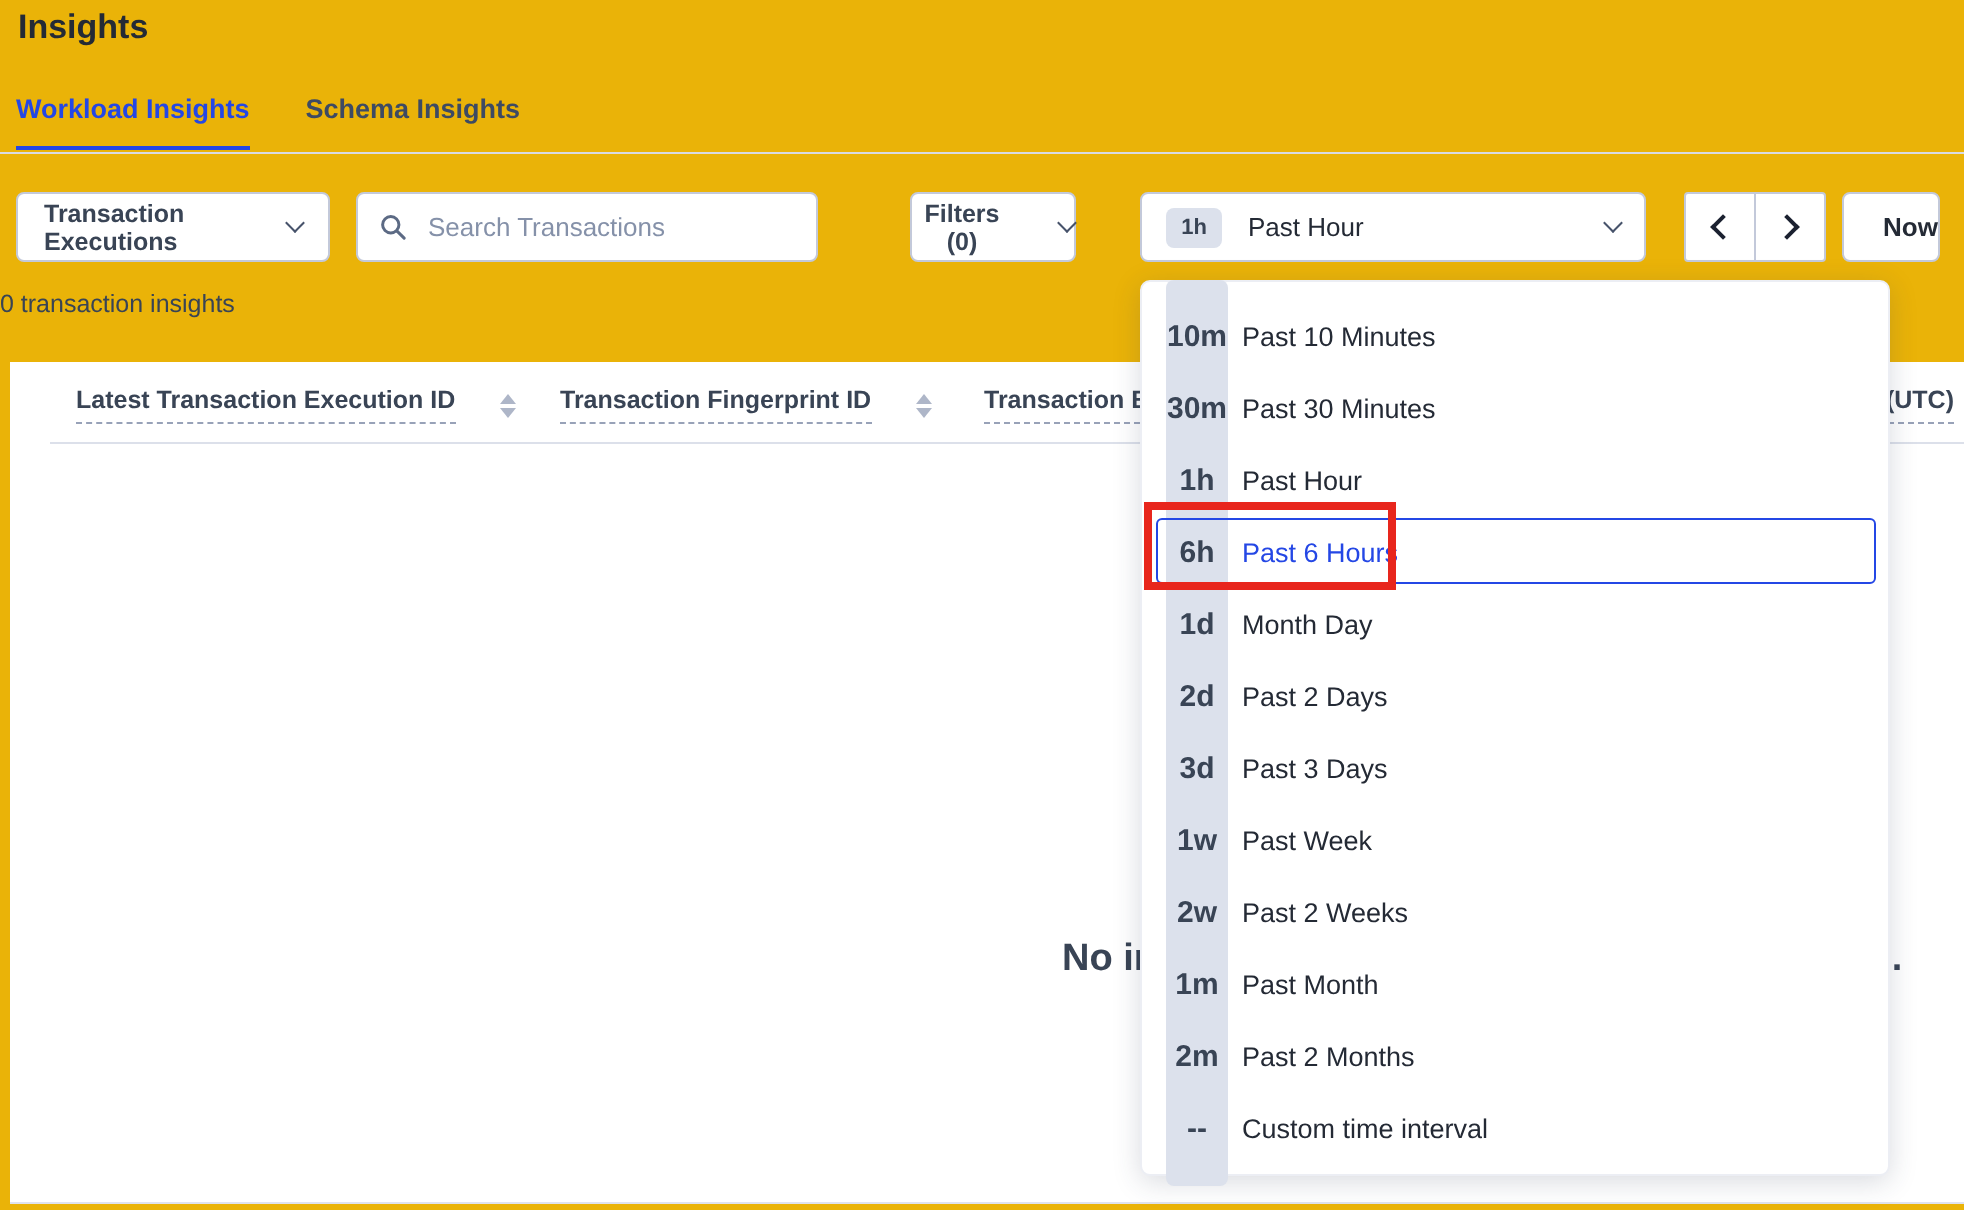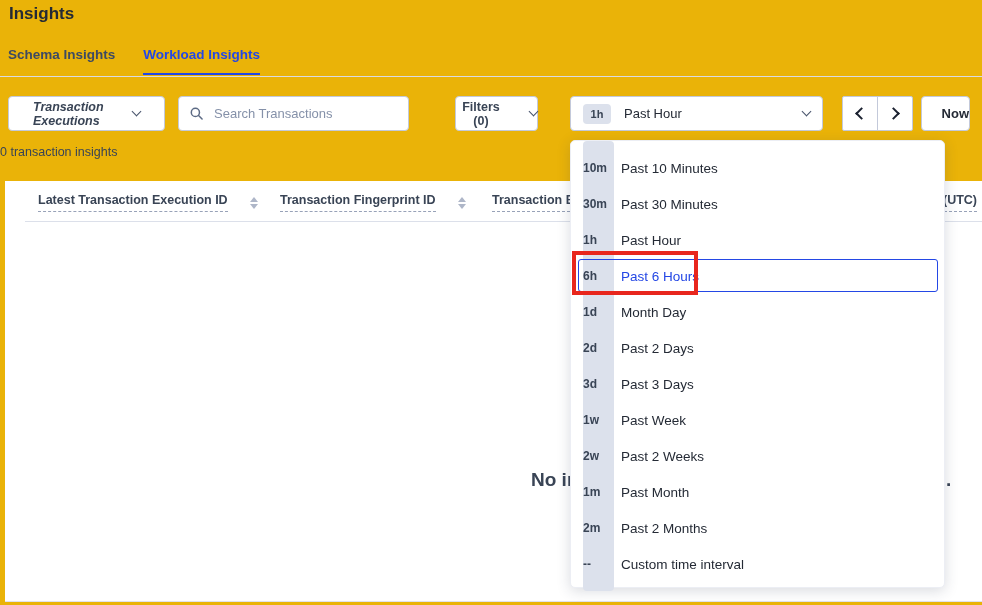--- a/index.html
+++ b/index.html
@@ -21,21 +21,21 @@
   .tab{position:relative;font-size:13.5px;font-weight:600;color:#3d4a63;padding-bottom:13px;cursor:pointer;white-space:nowrap;}
   .tab.active{color:var(--accent-blue);}
   .tab.active::after{content:"";position:absolute;left:0;right:0;bottom:0;height:2px;background:var(--accent-blue);}
   .tabs-divider{position:absolute;left:0;right:0;top:76px;height:1px;background:#d9dbe4;}
   
   .btn{
     position:absolute;top:96px;height:35px;background:#fff;
     border:1px solid #c3c9da;border-radius:4px;
     display:flex;align-items:center;font-size:12.5px;font-weight:700;color:#394455;cursor:pointer;
   }
-  #btn-entity{left:8px;width:157px;padding:0 24px;justify-content:space-between;font-style:italic;}
+  #btn-entity{left:8px;width:157px;padding:0 13px;justify-content:space-between;}
   .searchbox{
     position:absolute;left:178px;top:96px;width:231px;height:35px;background:#fff;
     border:1px solid #c3c9da;border-radius:4px;display:flex;align-items:center;padding:0 11px;gap:9px;
   }
   .searchbox input{border:none;outline:none;flex:1;font-size:13px;color:#242a35;background:transparent;font-family:inherit;}
   .searchbox input::placeholder{color:#8591a9;}
   #btn-filters{left:455px;width:83px;justify-content:center;gap:24px;text-align:center;}
   #time-trigger{left:570px;width:253px;padding:0 12px;font-weight:400;}
   .badge{
     background:var(--badge-bg);border-radius:4px;font-size:11px;font-weight:700;color:#394455;
@@ -68,41 +68,41 @@
   .tri-up{width:0;height:0;border-left:4px solid transparent;border-right:4px solid transparent;border-bottom:5px solid #aeb6c8;}
   .tri-down{width:0;height:0;border-left:4px solid transparent;border-right:4px solid transparent;border-top:5px solid #aeb6c8;}
   .empty-msg{position:absolute;left:526px;top:288px;font-size:19px;font-weight:700;color:#394455;white-space:nowrap;}
   
   .time-dropdown{
     position:absolute;left:570px;top:140px;width:375px;height:448px;background:#fff;
     border:1px solid #eceef4;border-radius:5px;box-shadow:0 3px 14px rgba(42,55,84,.18);
     padding:9px 0;z-index:20;
   }
   .tr-item{height:36px;display:flex;align-items:center;padding-left:12px;position:relative;cursor:pointer;}
-  .tr-badge{background:var(--badge-bg);border-radius:4px;font-size:12px;font-weight:700;color:#394455;padding:20px 0;width:31px;text-align:left;flex:none;}
+  .tr-badge{background:var(--badge-bg);border-radius:4px;font-size:15px;font-weight:700;color:#394455;padding:20px 0;width:31px;text-align:center;flex:none;}
   .tr-label{margin-left:7px;font-size:13.5px;color:#242a35;}
   .tr-item.selected .tr-label{color:var(--accent-blue);}
   .tr-item.selected::before{content:"";position:absolute;left:7px;right:6px;top:1px;bottom:2px;border:1px solid var(--accent-blue);border-radius:3px;}
   
   .red-annotation{position:absolute;left:572px;top:251px;width:126px;height:44px;border:4px solid var(--annotation-red);z-index:30;pointer-events:none;}
 </style>
 </head>
 <body>
 
 <div class="page">
 
   <div class="page-title">Insights</div>
 
   <div class="tabs">
 
-  <div class="tab">
+  <div class="tab active">
+        <span>Workload Insights</span>
+      </div>
+      <div class="tab">
         <span>Schema Insights</span>
-      </div>
-      <div class="tab active">
-        <span>Workload Insights</span>
       </div>
     </div>
   <div class="tabs-divider"></div>
 
   <div class="btn" id="btn-entity">
     <span>Transaction Executions</span>
     <span class="chev"></span>
   </div>
 
   <div class="searchbox">

